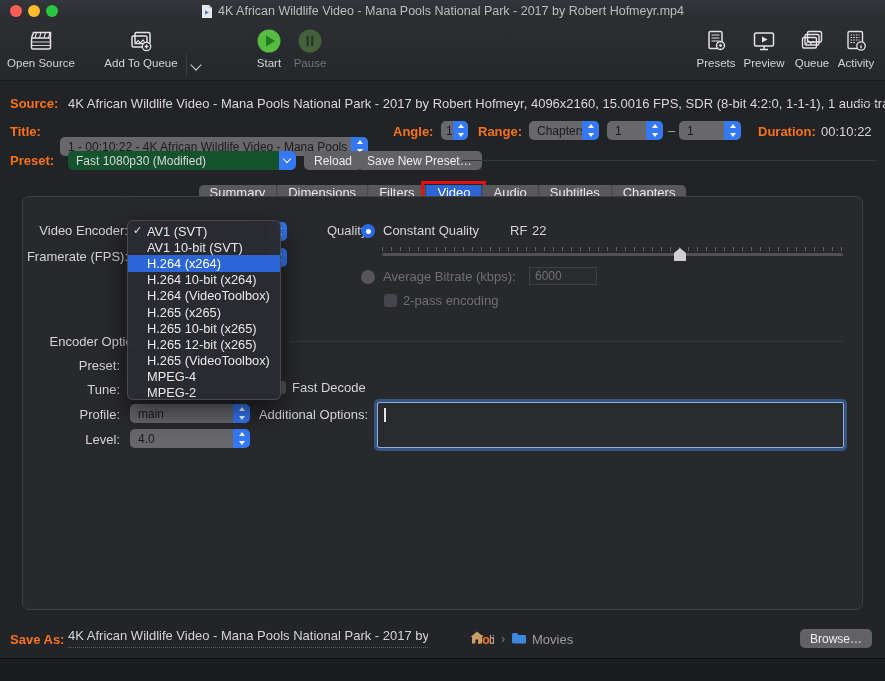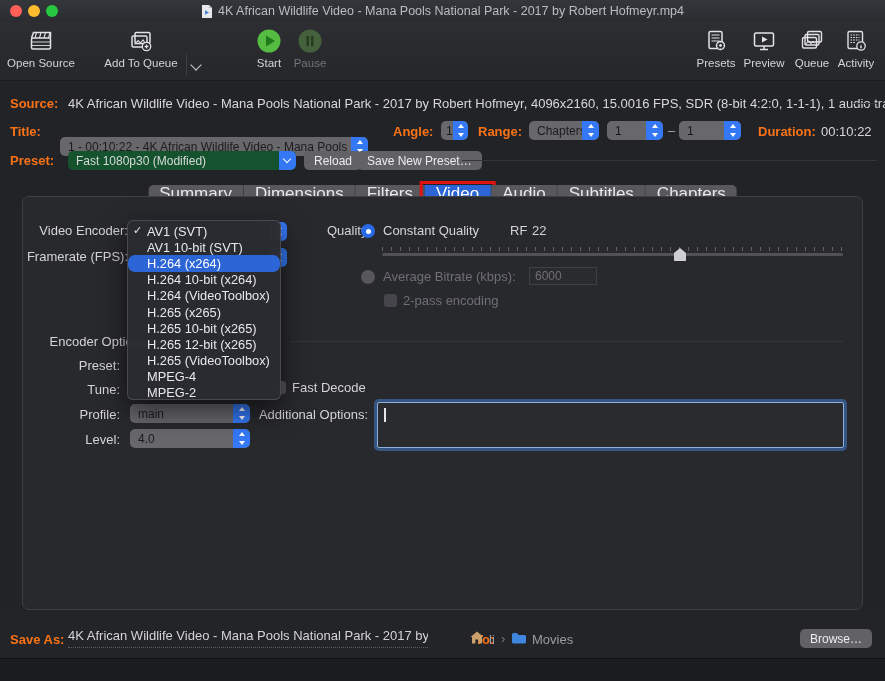--- a/index.html
+++ b/index.html
@@ -35,21 +35,21 @@
         border-left:3.5px solid transparent;border-right:3.5px solid transparent;border-bottom:4px solid #fff;}
   .cap.double::after{content:"";position:absolute;left:50%;bottom:3px;transform:translateX(-50%);
         border-left:3.5px solid transparent;border-right:3.5px solid transparent;border-top:4px solid #fff;}
   .cap.single::before{content:"";position:absolute;left:4.5px;top:5px;width:5px;height:5px;
         border-right:1.7px solid #fff;border-bottom:1.7px solid #fff;transform:rotate(45deg);}
   .popup .ptext{overflow:hidden;white-space:nowrap;padding-right:19px;}
   .btn{position:absolute;height:19px;background:#616166;border-radius:5px;color:#ececee;
        font-size:12px;display:flex;align-items:center;justify-content:center;padding:0 10px;box-sizing:border-box;white-space:nowrap;}
   
   .tabbar{position:absolute;left:50%;top:185px;transform:translateX(-50%);display:inline-flex;border-radius:5px;overflow:visible;}
-  .seg{position:relative;height:19px;background:#58585d;color:#e8e8ea;font-size:17px;display:flex;align-items:flex-end;
+  .seg{position:relative;height:19px;background:#58585d;color:#e8e8ea;font-size:13px;display:flex;align-items:flex-start;
        padding:0 11px;border-right:1px solid #46464b;}
   .seg:first-child{border-radius:5px 0 0 5px;} .seg:last-child{border-radius:0 5px 5px 0;border-right:none;}
   .seg.selected{background:#2c65d6;color:#fff;}
   .redbox{position:absolute;left:-5px;right:-5px;top:-4px;bottom:-4px;border:3px solid #e01212;pointer-events:none;}
   
   .panel{position:absolute;left:22px;top:196px;width:841px;height:414px;background:#28292d;
          border:1px solid #3e4044;border-radius:7px;box-sizing:border-box;}
   .lab{position:absolute;color:#d4d4d7;font-size:13px;text-align:right;white-space:nowrap;line-height:16px;}
   .val{position:absolute;color:#d4d4d7;font-size:13px;white-space:nowrap;line-height:16px;}
   .dimtx{color:#6f6f75 !important;}
@@ -76,21 +76,21 @@
   .sliver::before{content:"";position:absolute;left:50%;top:3px;transform:translateX(-50%);
         border-left:3.5px solid transparent;border-right:3.5px solid transparent;border-bottom:4px solid #fff;}
   .sliver::after{content:"";position:absolute;left:50%;bottom:3px;transform:translateX(-50%);
         border-left:3.5px solid transparent;border-right:3.5px solid transparent;border-top:4px solid #fff;}
   
   .menu{position:absolute;left:127px;top:220px;width:154px;height:180px;z-index:30;
         background:rgba(43,44,48,.98);border:1px solid rgba(110,110,118,.45);border-radius:6px;
         box-shadow:0 10px 28px rgba(0,0,0,.6);box-sizing:border-box;padding:2px 0;}
   .mi{position:relative;height:16.2px;display:flex;align-items:center;padding-left:19px;
       font-size:12.8px;color:#e8e8ea;white-space:nowrap;}
-  .mi.hl{background:#2c65d6;color:#fff;border-radius:7px;}
+  .mi.hl{background:#2c65d6;color:#fff;}
   .mi .chk{position:absolute;left:5px;font-size:11px;top:1px;}
   
   .footer{position:absolute;left:0;top:610px;width:885px;height:48px;background:#232428;}
   .savefield{position:absolute;left:68px;top:628px;width:360px;height:20px;color:#d4d4d6;font-size:13px;
              white-space:nowrap;overflow:hidden;border-bottom:1px dotted #5b5b60;box-sizing:border-box;}
   .crumb{color:#9c9ca1;font-size:13px;}
   .bottomstrip{position:absolute;left:0;top:658px;width:885px;height:23px;background:#1b1c1f;border-top:1px solid #101012;}
 </style>
 </head>
 <body>

